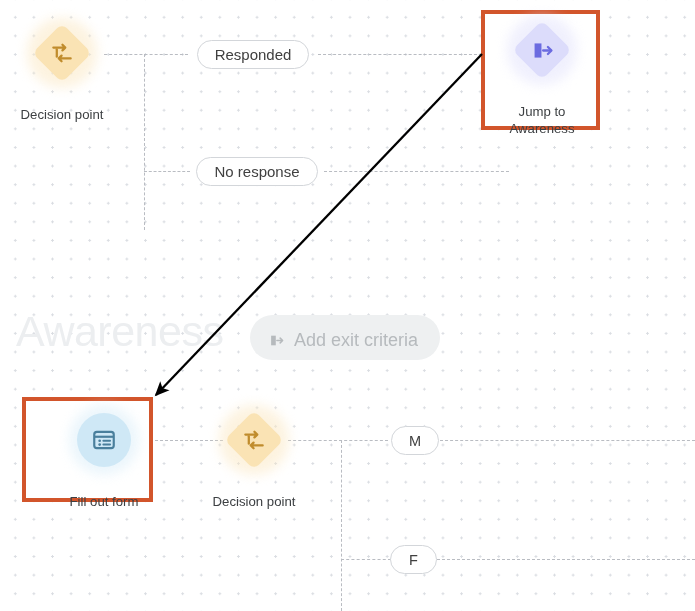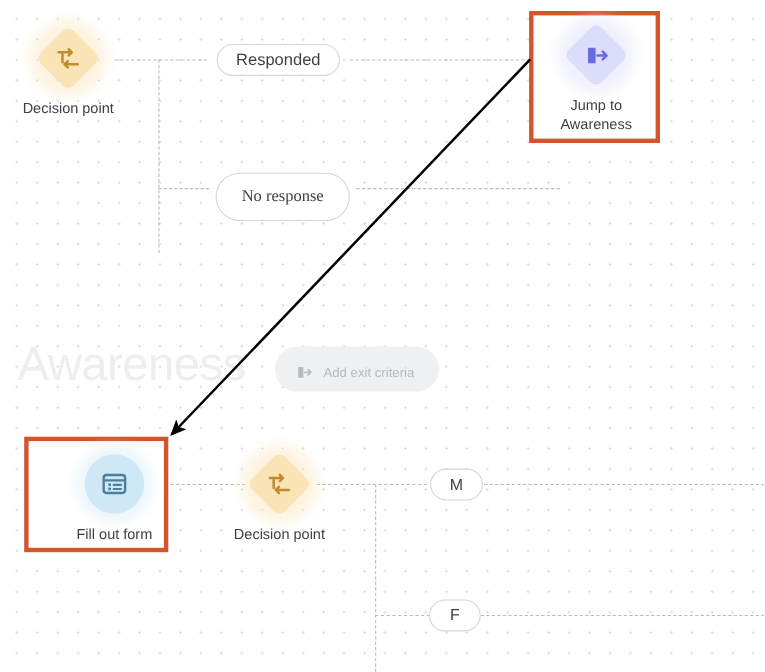--- a/index.html
+++ b/index.html
@@ -46,21 +46,21 @@
   
   .exit-criteria {
     position: absolute;
     display: flex;
     align-items: center;
     gap: 9px;
     background: #eef0f1;
     border-radius: 999px;
     padding: 15px 22px 9px 18px;
     color: #b6babd;
-    font-size: 12px;
+    font-size: 18px;
     cursor: pointer;
   }
   .exit-criteria svg { display: block; }
 
   
   .node {
     position: absolute;
     width: 132px;
     display: flex;
     flex-direction: column;
@@ -94,21 +94,21 @@
     width: 54px;
     height: 54px;
     border-radius: 50%;
   }
   .node .glyph {
     position: relative;
     z-index: 3;
     display: block;
   }
   .node .caption {
-    margin-top: 9px;
+    margin-top: 25px;
     font-size: 13.2px;
     line-height: 17px;
     color: #3d4043;
     text-align: center;
     white-space: pre-line;
   }
 
   
   .amber-shape { background: #fae3b4; }
   .amber-glow  { background: #fbe9c6; }
@@ -175,21 +175,21 @@
         <path d="M20 17H9l2.6-2.6M9 17l2.6 2.6"></path>
         <path d="M7.2 8.6v6.8"></path>
       </svg>
     </div>
     <div class="caption">Decision point</div>
   </div>
 
   <div class="branch-pill" style="left:197px; top:40px; width:112px; height:29px;">
     <span>Responded</span>
   </div>
-  <div class="branch-pill" style="left:196px; top:157px; width:122px; height:44px;font-family:Liberation Serif, serif;">
+  <div class="branch-pill" style="left:196px; top:157px; width:122px; height:29px;">
     <span>No response</span>
   </div>
 
   <div class="selection" style="left:481px; top:10px; width:119px; height:120px;"></div>
 
   <div class="node" style="left:476px; top:22px; z-index:5;">
     <div class="shape-wrap">
       <div class="glow indigo-glow"></div>
       <div class="diamond indigo-shape"></div>
       <svg class="glyph" width="25" height="25" viewBox="0 0 24 24">

